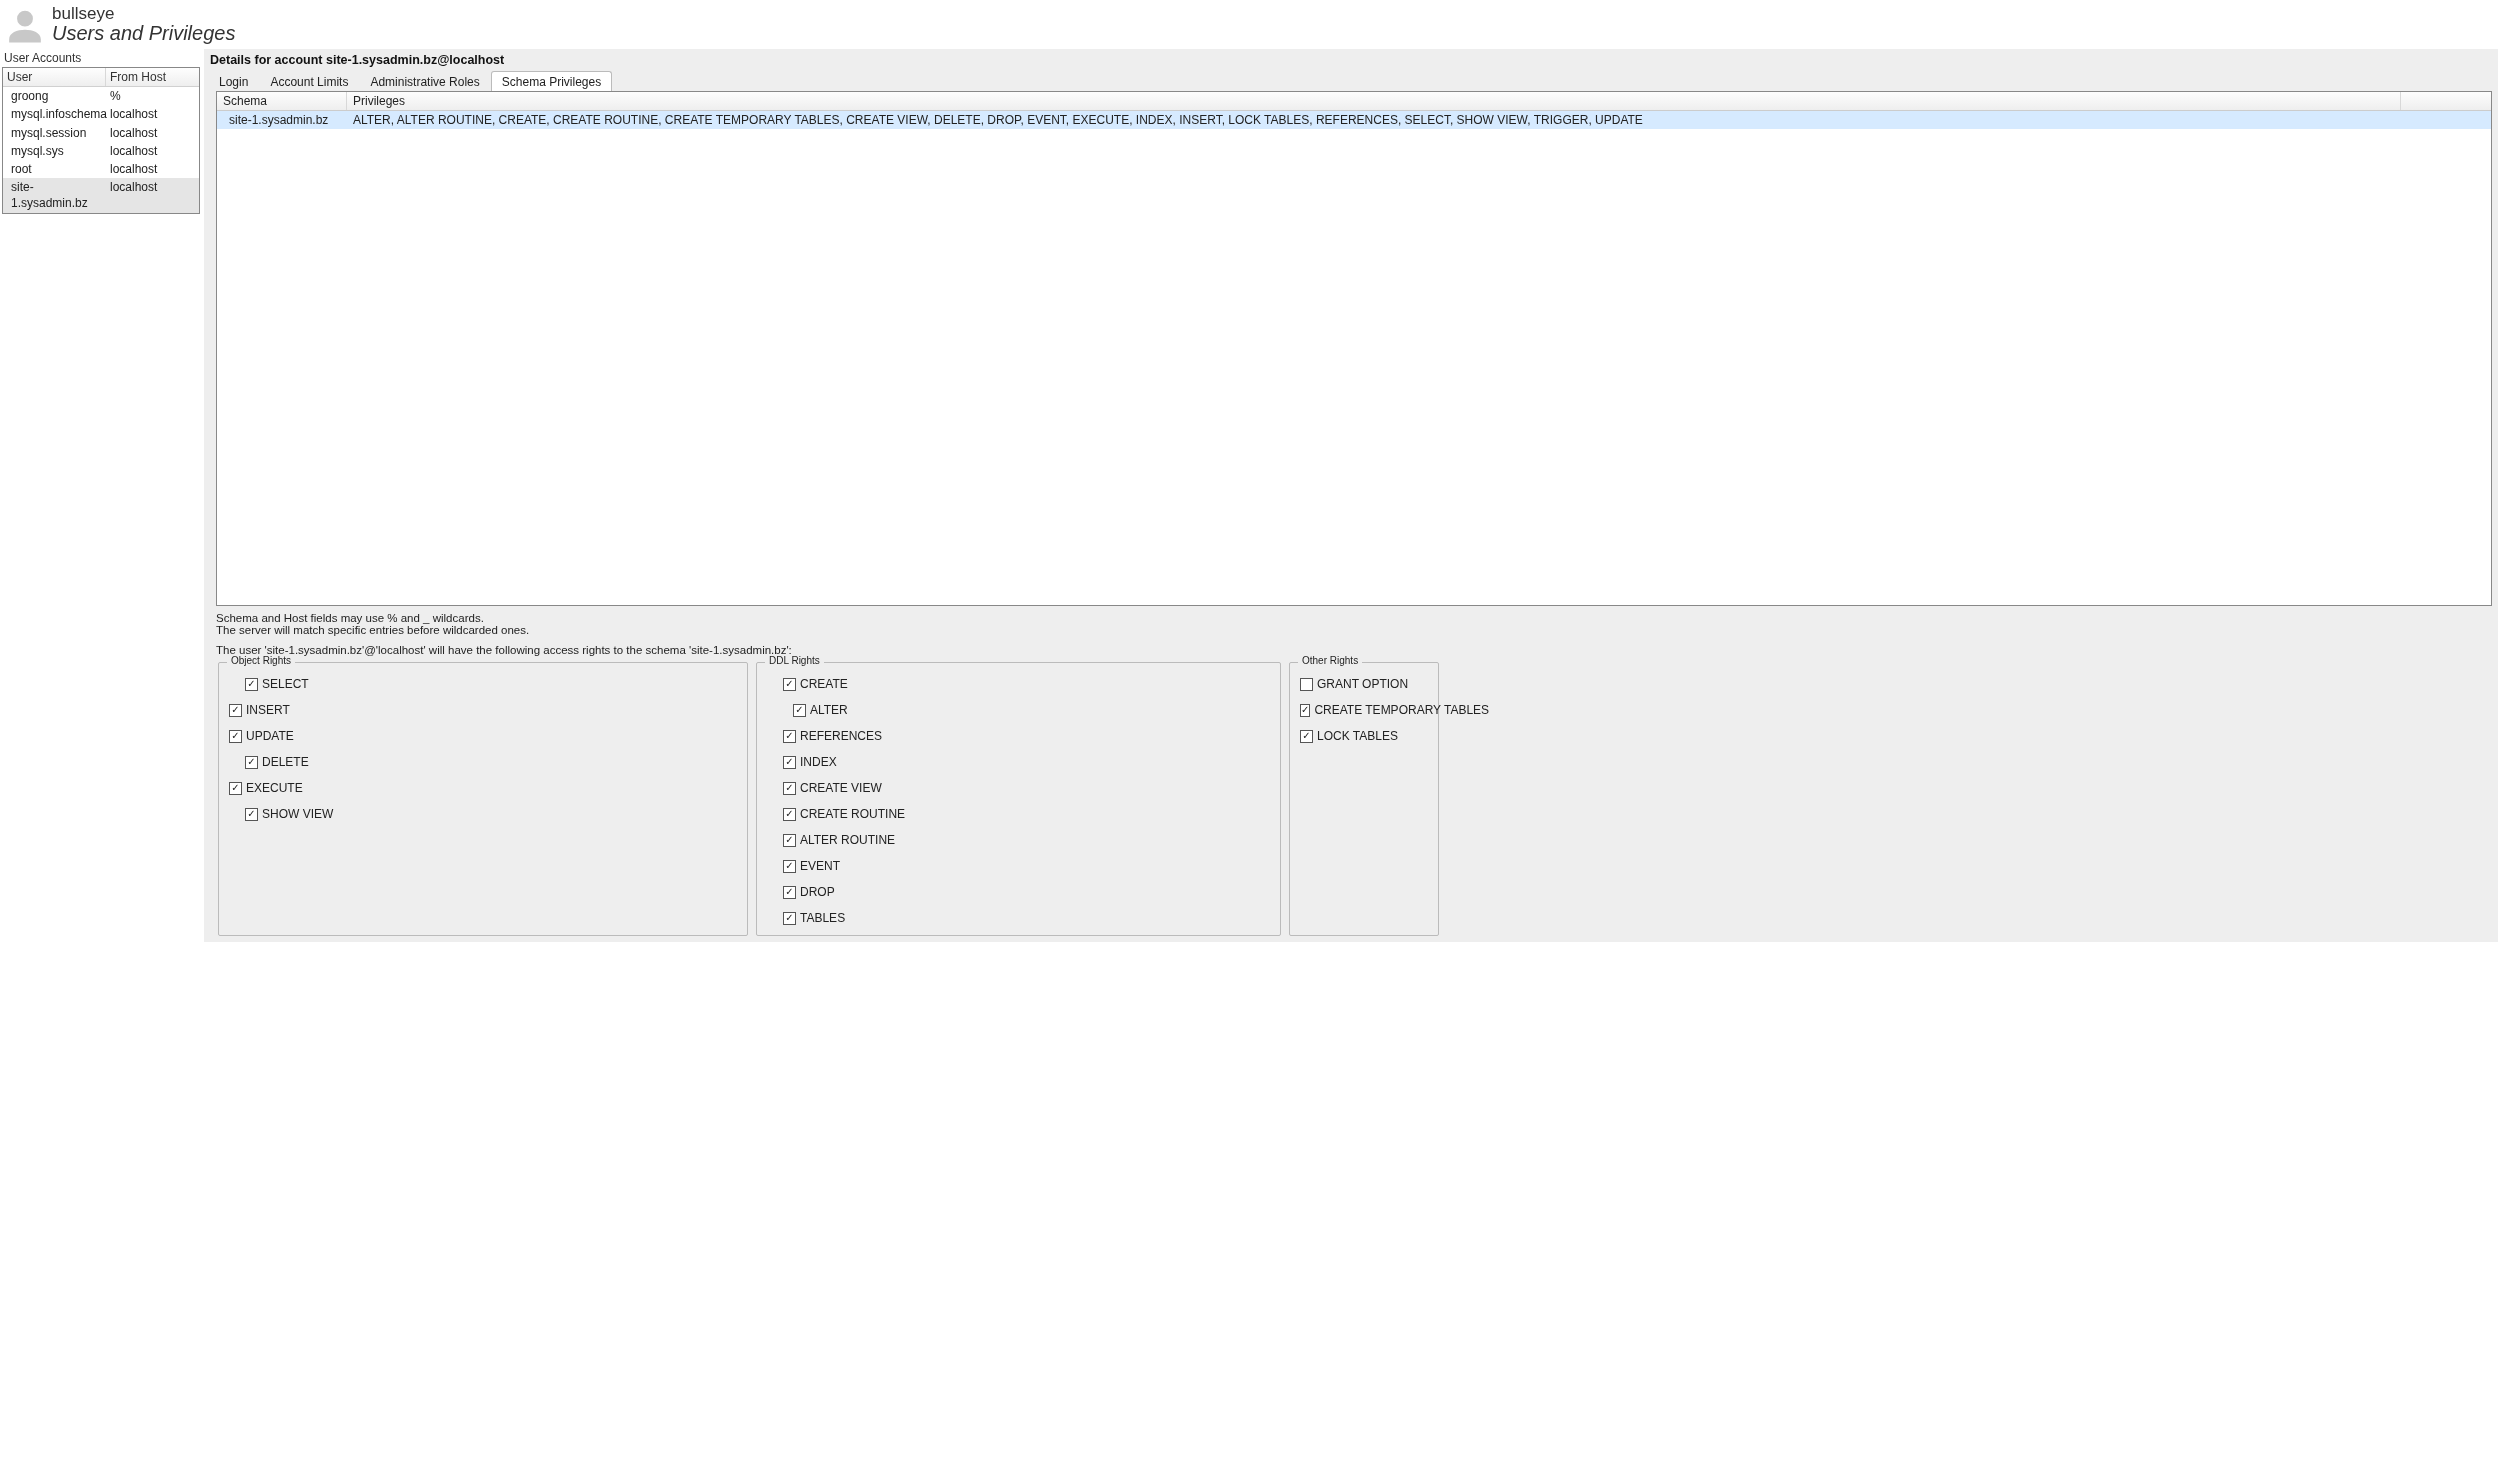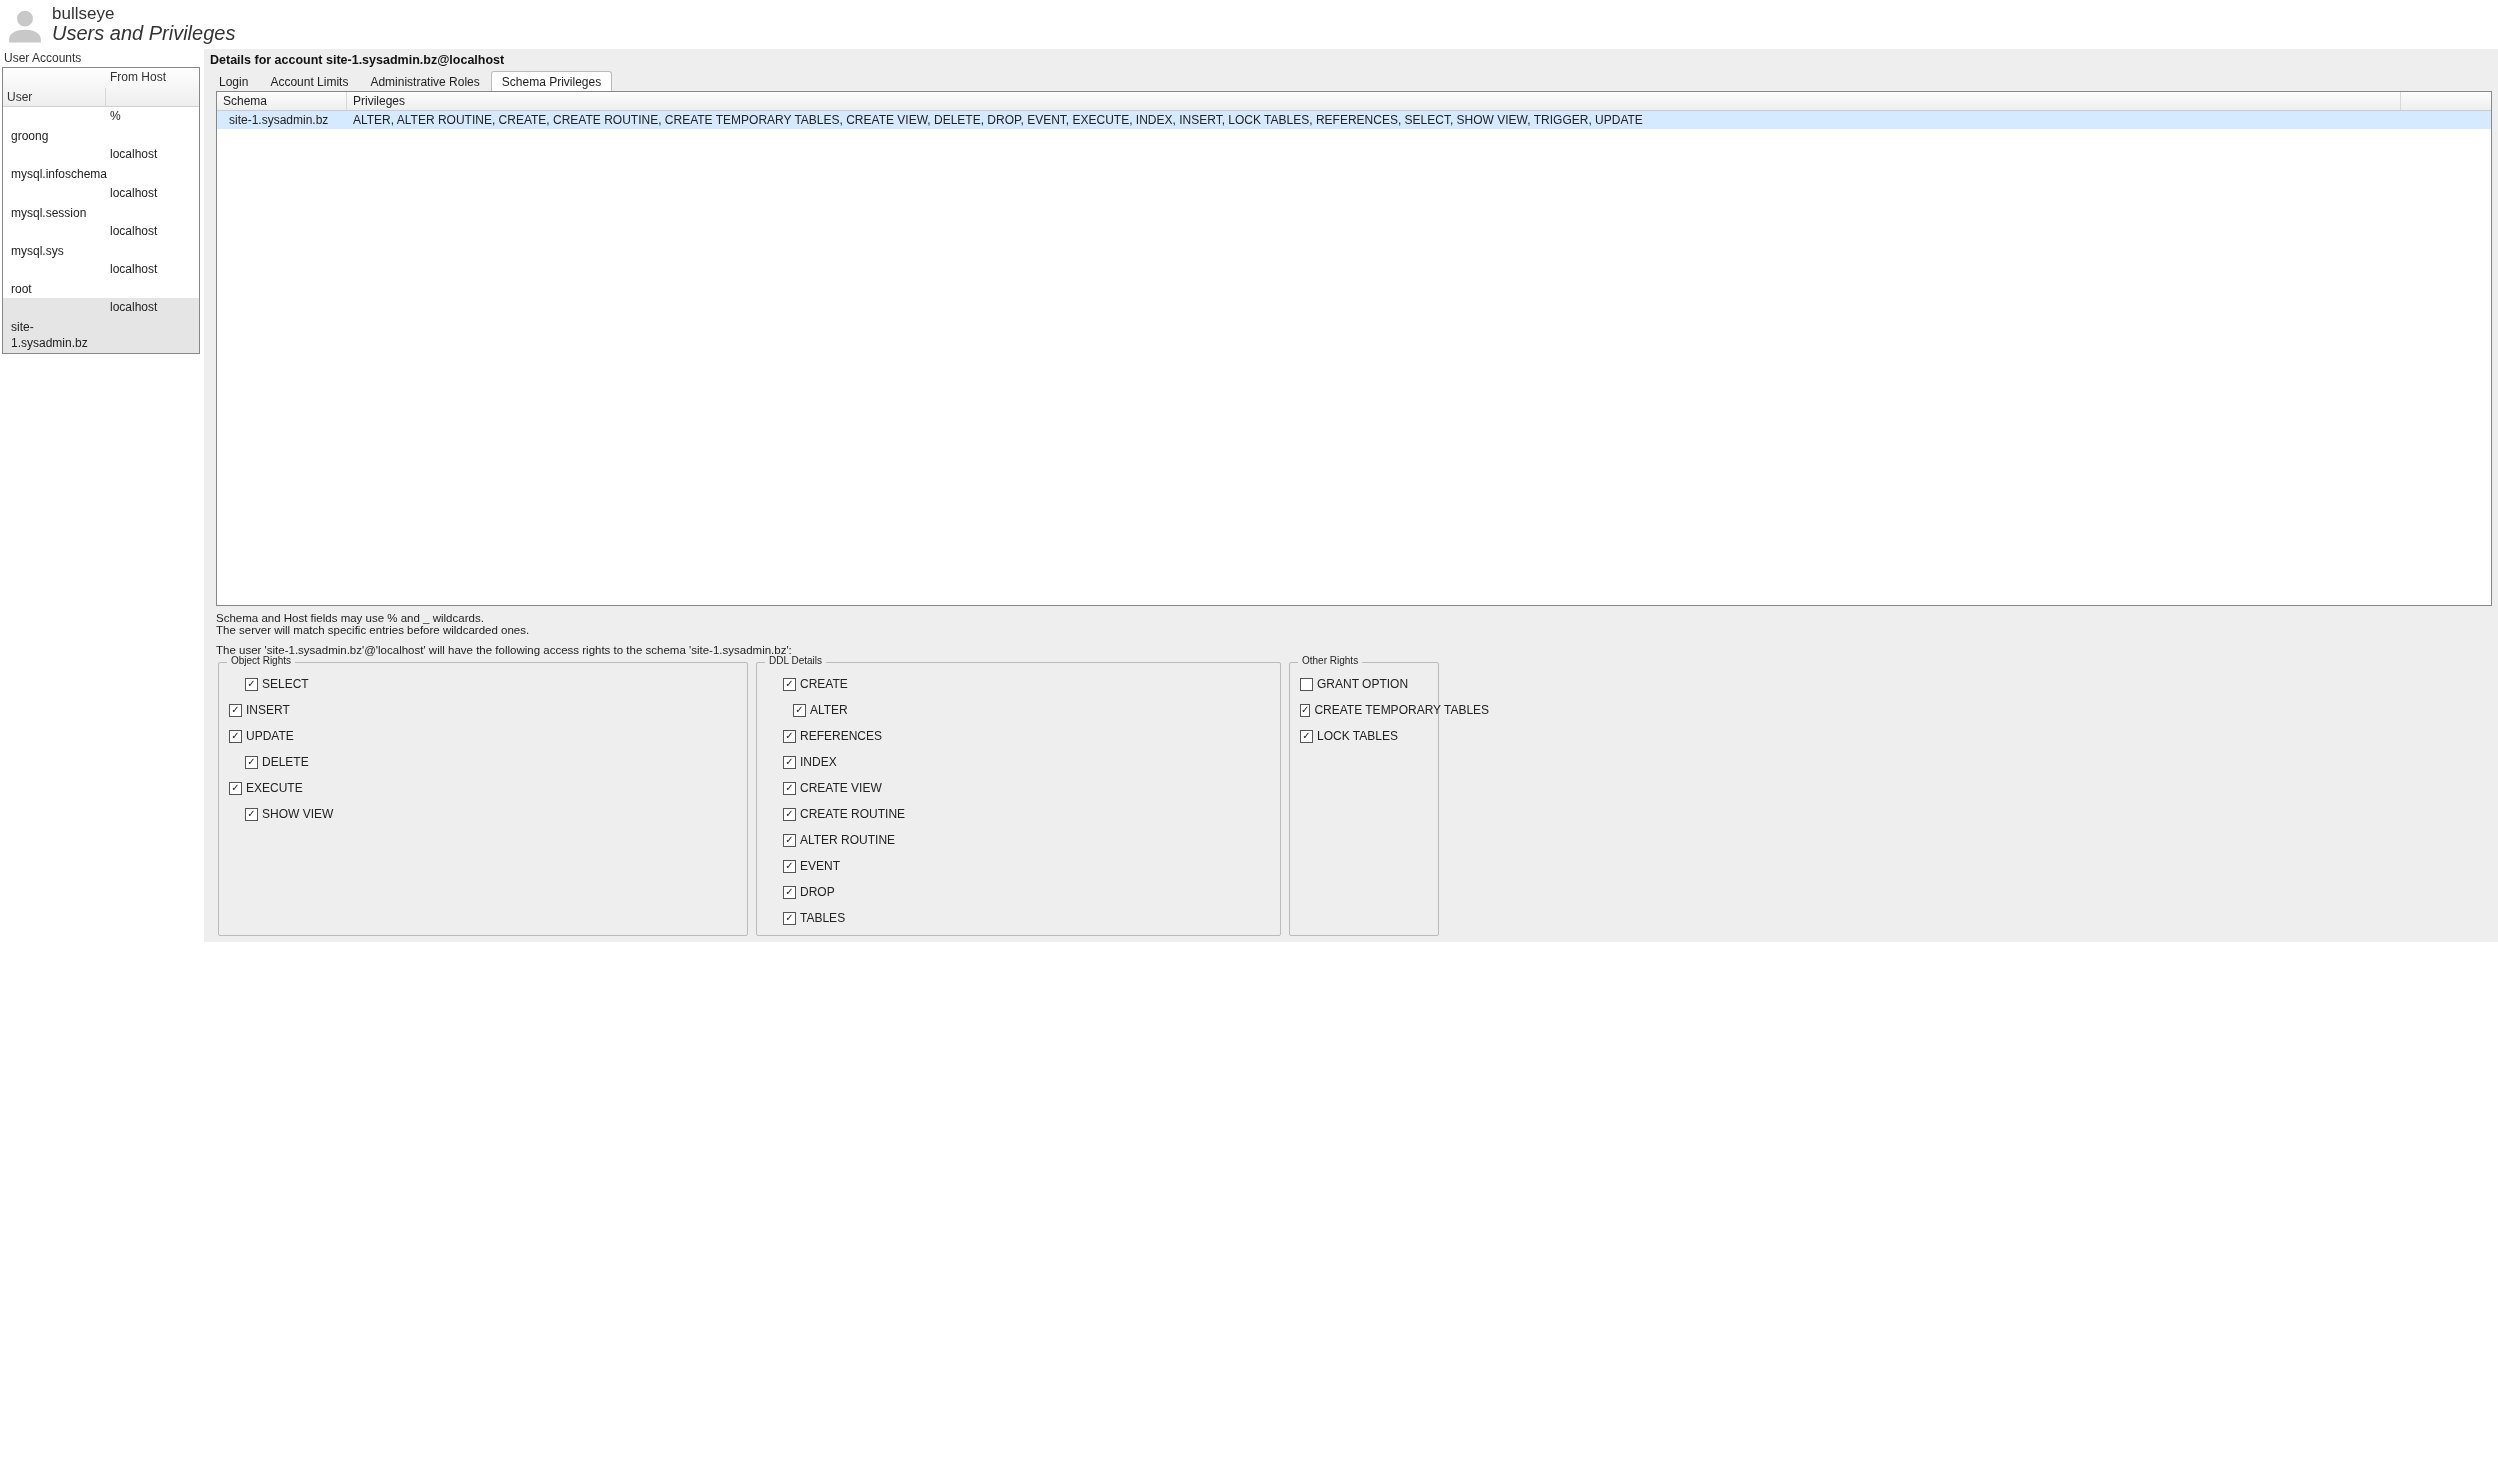--- a/index.html
+++ b/index.html
@@ -44,21 +44,21 @@
     display: flex;
     line-height: 1.35;
   }
   .user-list-head {
     background: linear-gradient(#fefefe,#eee);
     border-bottom: 1px solid #d0d0d0;
     font-size: 12px;
     color: #333;
   }
   .user-col { padding: 1px 4px; }
-  .user-col.user { width: 103px; border-right: 1px solid #d8d8d8; margin-top: 20px; }
+  .user-col.user { width: 103px; border-right: 1px solid #d8d8d8; }
   .user-col.host { flex: 1; }
   .user-list-body { font-size: 12px; }
   .user-list-row .user-col.user { border-right: 0; padding-left: 8px;}
   .user-list-row.selected { background: #e5e5e5; }
   .right-pane {
     flex: 1;
     background: #eee;
     border-top: 0;
     padding: 0;
     display: flex;
@@ -263,21 +263,21 @@
               <span class="cbox checked"></span>
               <span>EXECUTE</span>
             </div>
             <div class="check-row ind1">
               <span class="cbox checked"></span>
               <span>SHOW VIEW</span>
             </div>
           </div>
       </fieldset>
       <fieldset class="group ddl">
-        <span class="legend">DDL Details</span>
+        <span class="legend">DDL Rights</span>
         <div class="checks" id="checks-ddl">
             <div class="check-row ind1">
               <span class="cbox checked"></span>
               <span>CREATE</span>
             </div>
             <div class="check-row ind2">
               <span class="cbox checked"></span>
               <span>ALTER</span>
             </div>
             <div class="check-row ind1">

